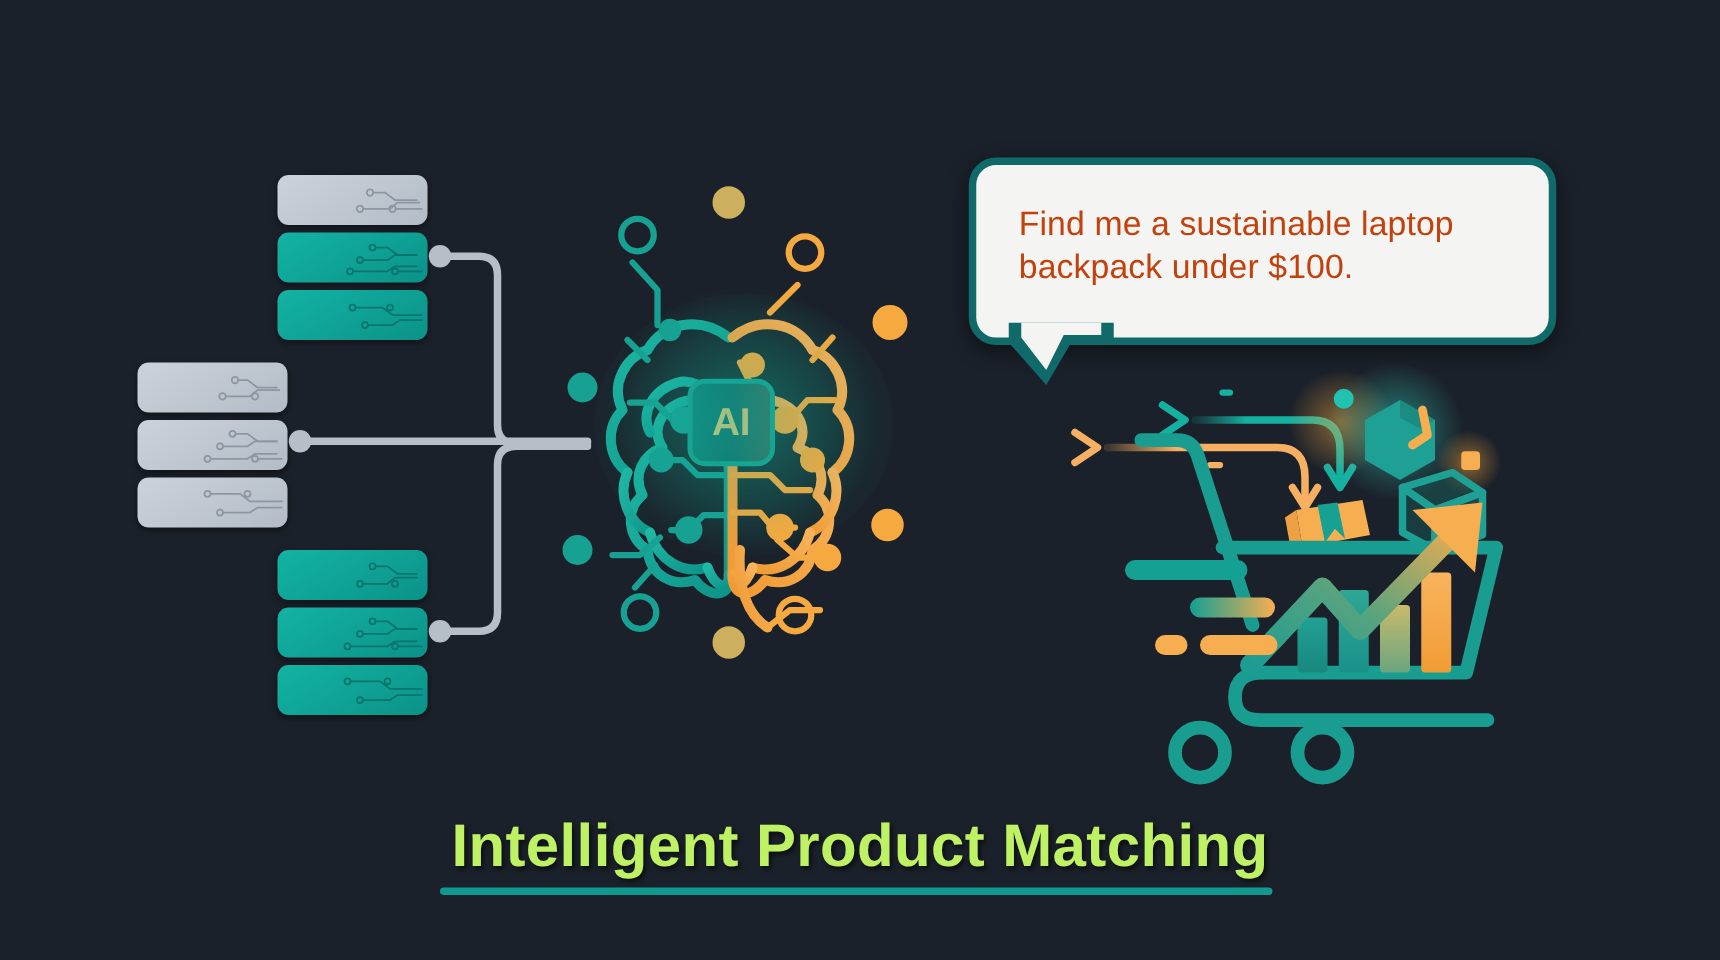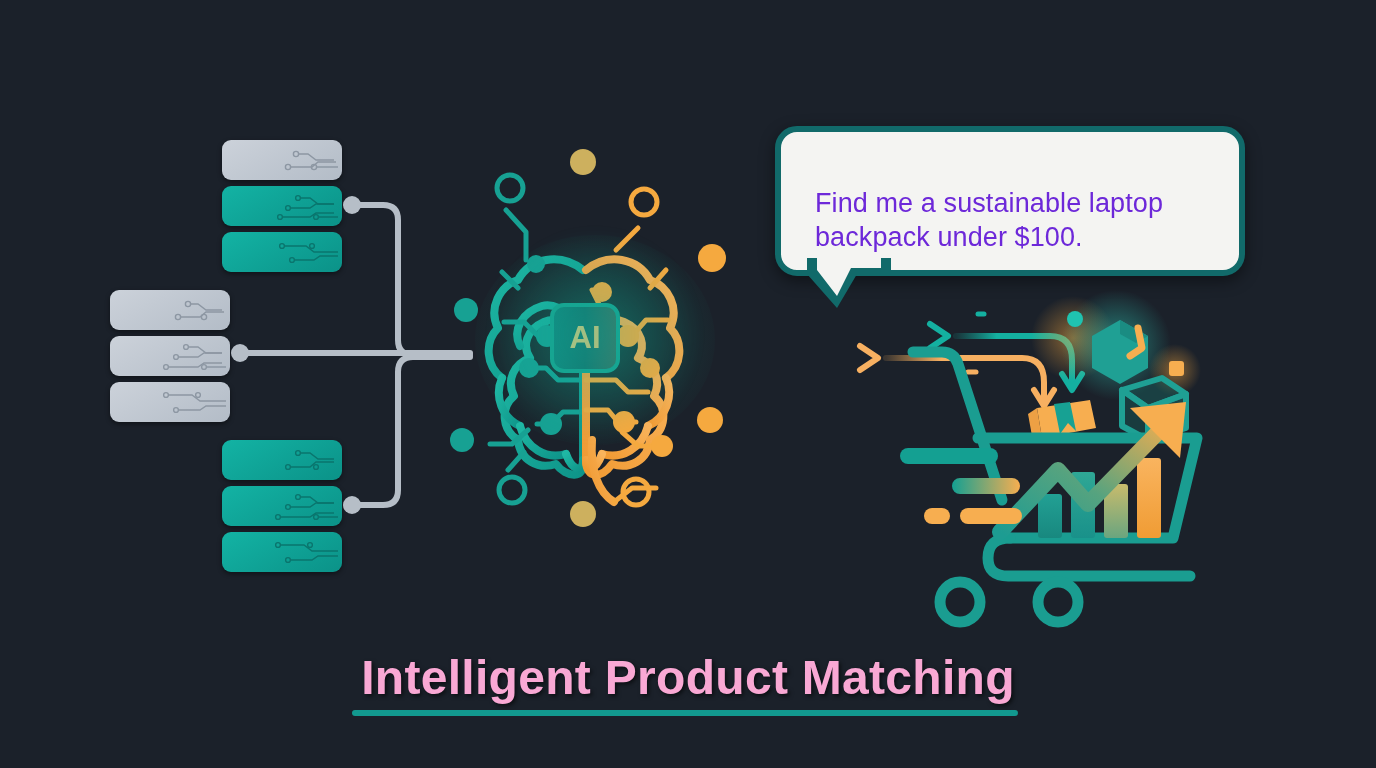--- a/index.html
+++ b/index.html
@@ -67,41 +67,40 @@
     border: 6px solid #116a6a;
     border-radius: 22px;
     box-sizing: border-box;
     box-shadow: 0 5px 16px rgba(0,0,0,.45);
   }
   #bubble-text {
     position: absolute;
     left: 34px;
     top: 30px;
     right: 26px;
-    color: #6d28d9;
+    color: #c2410c;
     font-size: 27px;
     line-height: 34px;
     letter-spacing: .1px;
     white-space: pre-line;
-    margin-top: 24px;
   }
   #bubble-tail { position: absolute; left: 795px; top: 258px; }
 
   
   #flow { position: absolute; left: 760px; top: 290px; }
   #cart { position: absolute; left: 890px; top: 290px; }
 
   
   #title {
     position: absolute;
     left: 0;
     top: 650px;
     width: 1376px;
     text-align: center;
-    color: #f9a8d4;
+    color: #bef264;
     font-size: 48px;
     font-weight: bold;
     letter-spacing: .3px;
     text-shadow: 2px 2px 4px rgba(0,0,0,.6);
   }
   #title-underline {
     position: absolute;
     left: 352px;
     top: 710px;
     width: 666px;

